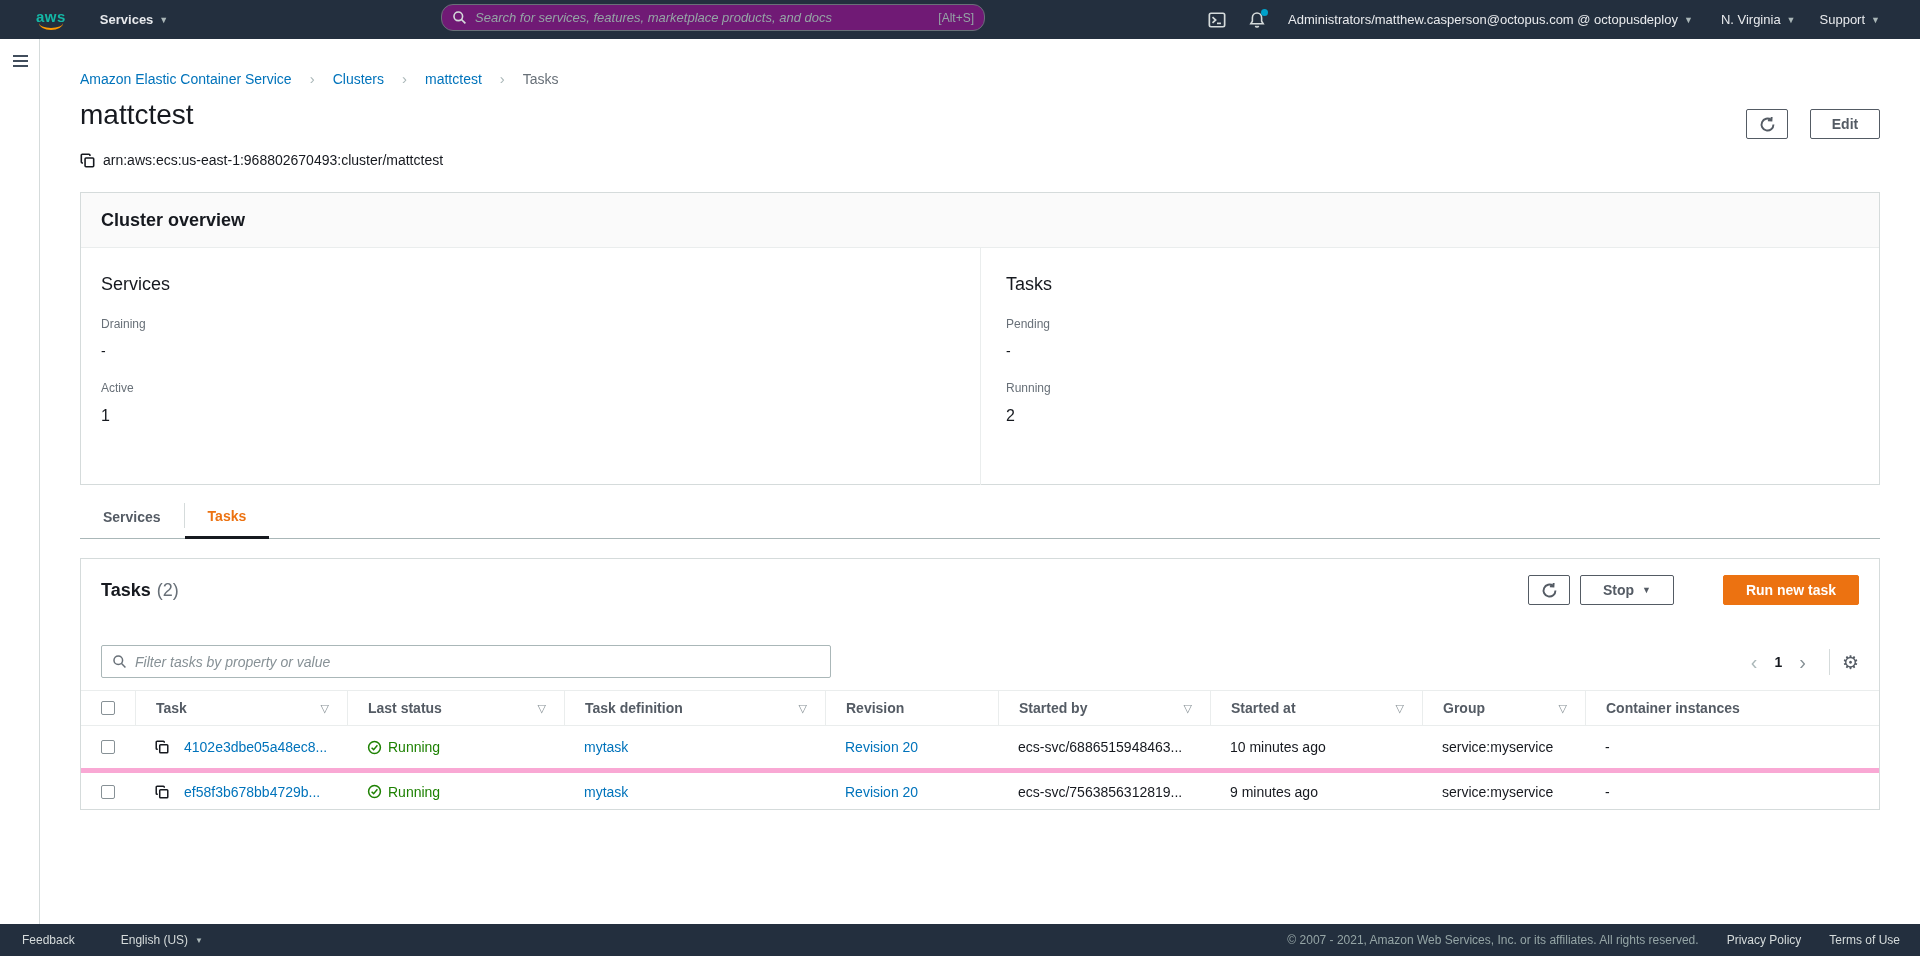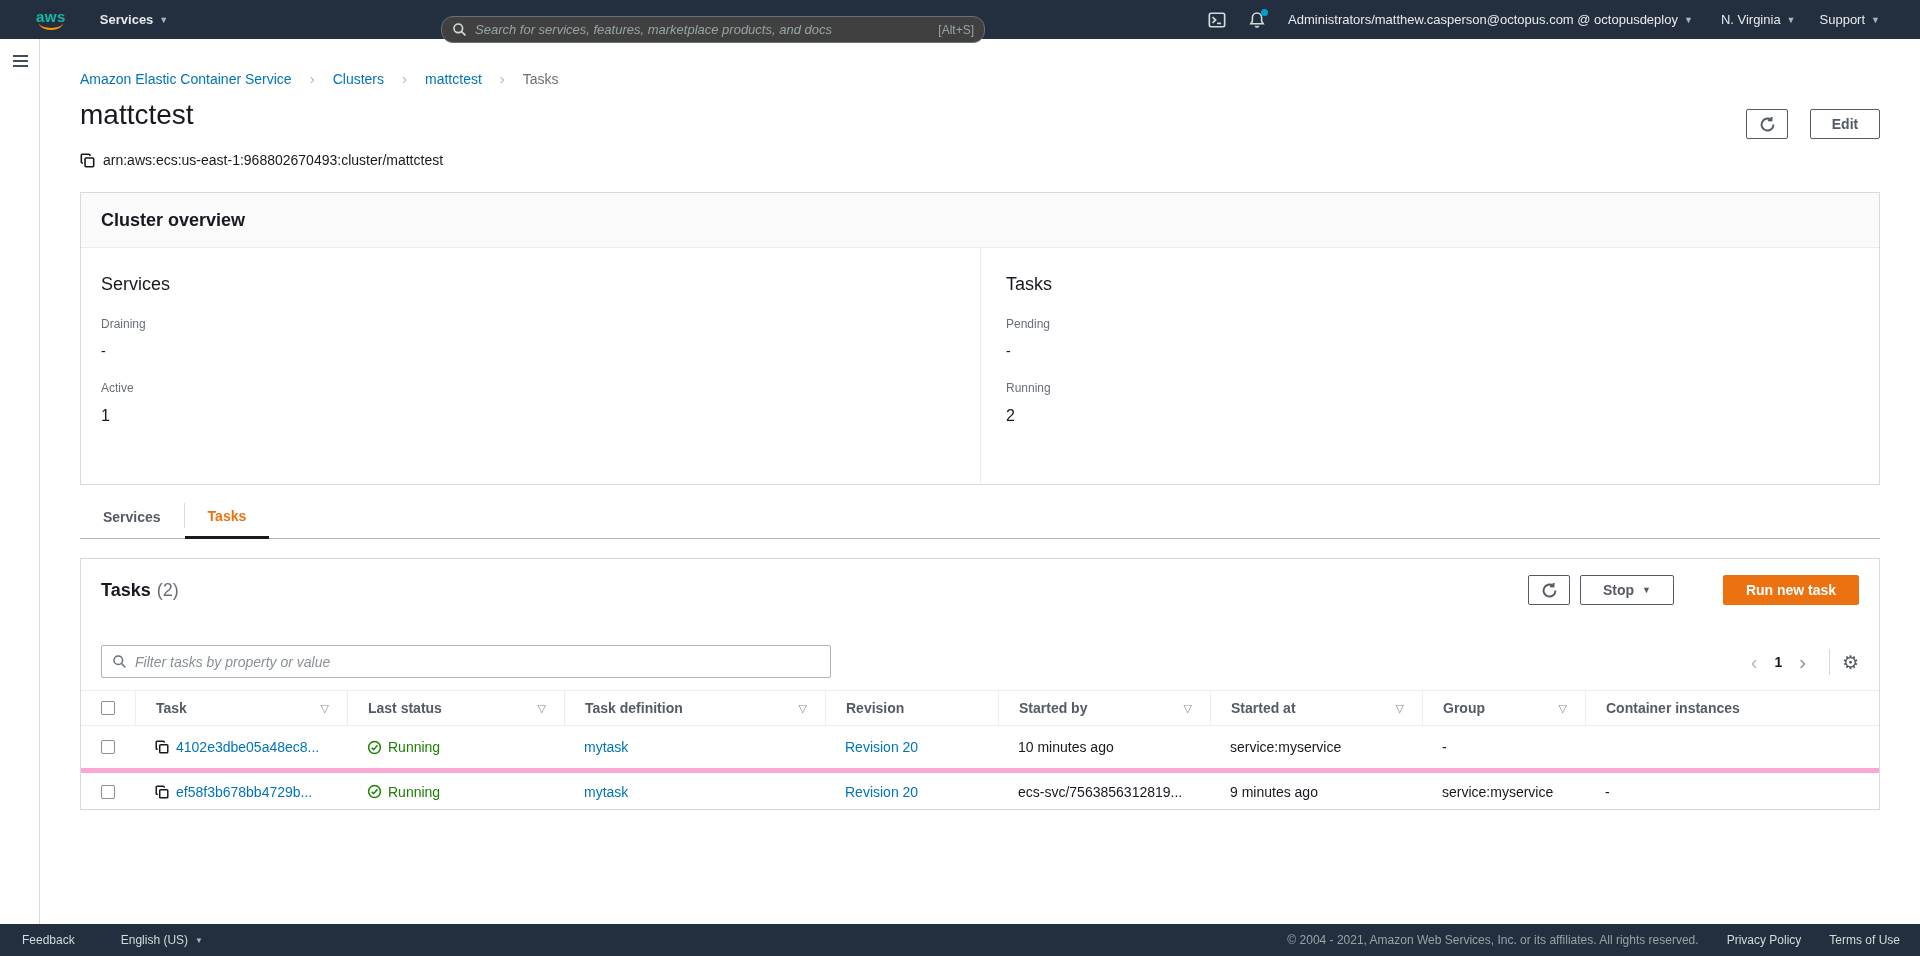--- a/index.html
+++ b/index.html
@@ -8,21 +8,21 @@
   svg { display:block; }
 
   
   .topnav { position:absolute; top:0; left:0; width:1920px; height:39px; background:#232f3e; display:flex; align-items:center; z-index:5; }
   .aws-logo { margin-left:36px; display:flex; flex-direction:column; align-items:center; cursor:pointer; }
   .aws-logo .aws-word { color:#14b8a6; font-weight:bold; font-size:15px; letter-spacing:.5px; line-height:14px; }
   .aws-logo .aws-smile { width:24px; height:7px; border:solid #ff9900; border-width:0 0 2px 0; border-radius:0 0 12px 12px / 0 0 7px 7px; margin-top:-1px; }
   .nav-item { color:#e8eaed; font-size:13px; display:flex; align-items:center; gap:6px; cursor:pointer; }
   .nav-caret { color:#aab7b8; font-size:9px; }
   .nav-services { margin-left:34px; font-weight:bold; }
-  .nav-search { position:absolute; left:441px; top:16px; width:544px; height:27px; background:#404040; border:1px solid #687078; border-radius:12px; display:flex; align-items:center; padding:0 10px; }
+  .nav-search { position:absolute; left:441px; top:4px; width:544px; height:27px; background:#701a75; border:1px solid #687078; border-radius:12px; display:flex; align-items:center; padding:0 10px; }
   .nav-search input { flex:1; background:transparent; border:none; outline:none; color:#d5dbdb; font-size:13px; font-style:italic; margin-left:8px; }
   .nav-search input::placeholder { color:#95a5a6; font-style:italic; }
   .nav-shortcut { color:#95a5a6; font-size:12px; }
   .nav-right { position:absolute; right:40px; top:0; height:39px; display:flex; align-items:center; gap:22px; }
   .nav-icon { color:#d5dbdb; position:relative; cursor:pointer; }
   .bell-dot { position:absolute; top:-2px; right:-2px; width:7px; height:7px; border-radius:50%; background:#00a1c9; }
 
   
   .left-rail { position:absolute; top:39px; left:0; width:40px; height:885px; background:#fff; border-right:1px solid #d5dbdb; }
   .hamburger { position:absolute; top:16px; left:13px; width:15px; cursor:pointer; }
@@ -88,21 +88,21 @@
   .hcell + .hcell { border-left:1px solid #eaeded; }
   .hcell-cb { justify-content:center; padding:0; }
   .vfilter { margin-left:auto; color:#879196; font-size:11px; font-family:"DejaVu Sans", sans-serif; cursor:pointer; }
   .trow { position:absolute; left:0; width:1798px; height:42px; }
   .trow-1 { top:167px; }
   .trow-2 { top:209px; border-top:5px solid #f9a8d4; }
   .tcell { display:flex; align-items:center; padding-left:20px; font-size:14px; color:#16191f; }
   .tcell-cb { justify-content:center; padding-left:0; }
   .checkbox { width:14px; height:14px; border:1px solid #879196; border-radius:2px; background:#fff; cursor:pointer; }
   .link { color:#0073bb; cursor:pointer; }
-  .task-id { display:flex; align-items:center; gap:7px; }
+  .task-id { display:flex; align-items:center; gap:15px; }
   .status-running { display:flex; align-items:center; gap:6px; color:#1d8102; }
 
   
   .footer { position:absolute; bottom:0; left:0; width:1920px; height:32px; background:#232f3e; display:flex; align-items:center; font-size:12px; }
   .ft-link { color:#d5dbdb; cursor:pointer; }
   .ft-feedback { margin-left:22px; }
   .ft-lang { margin-left:46px; display:flex; align-items:center; gap:7px; }
   .ft-right { margin-left:auto; display:flex; align-items:center; margin-right:20px; gap:28px; }
   .ft-copy { color:#95a5a6; }
 </style>
@@ -320,20 +320,21 @@
             </svg>
         <span>Running</span>
           </span>
       </div>
       <div class="tcell">
           <span class="link">mytask</span>
         </div>
       <div class="tcell">
           <span class="link">Revision 20</span>
         </div>
+      <div class="tcell">ecs-svc/6886515948463...</div>
       <div class="tcell">10 minutes ago</div>
       <div class="tcell">service:myservice</div>
       <div class="tcell">-</div>
     </div>
 
     <div class="trow trow-2 grid-row">
       <div class="tcell tcell-cb">
           <span class="checkbox"></span>
         </div>
       <div class="tcell task-id">
@@ -368,17 +369,17 @@
   </div>
 </div>
 
 <div class="footer">
   <span class="ft-link ft-feedback">Feedback</span>
   <span class="ft-link ft-lang">
     <span>English (US)</span>
     <span style="font-size:8px; color:#aab7b8;">▼</span>
   </span>
   <div class="ft-right">
-    <span class="ft-copy">© 2004 - 2021, Amazon Web Services, Inc. or its affiliates. All rights reserved.</span>
+    <span class="ft-copy">© 2007 - 2021, Amazon Web Services, Inc. or its affiliates. All rights reserved.</span>
     <span class="ft-link">Privacy Policy</span>
     <span class="ft-link">Terms of Use</span>
   </div>
 </div>
 
 </body></html>

